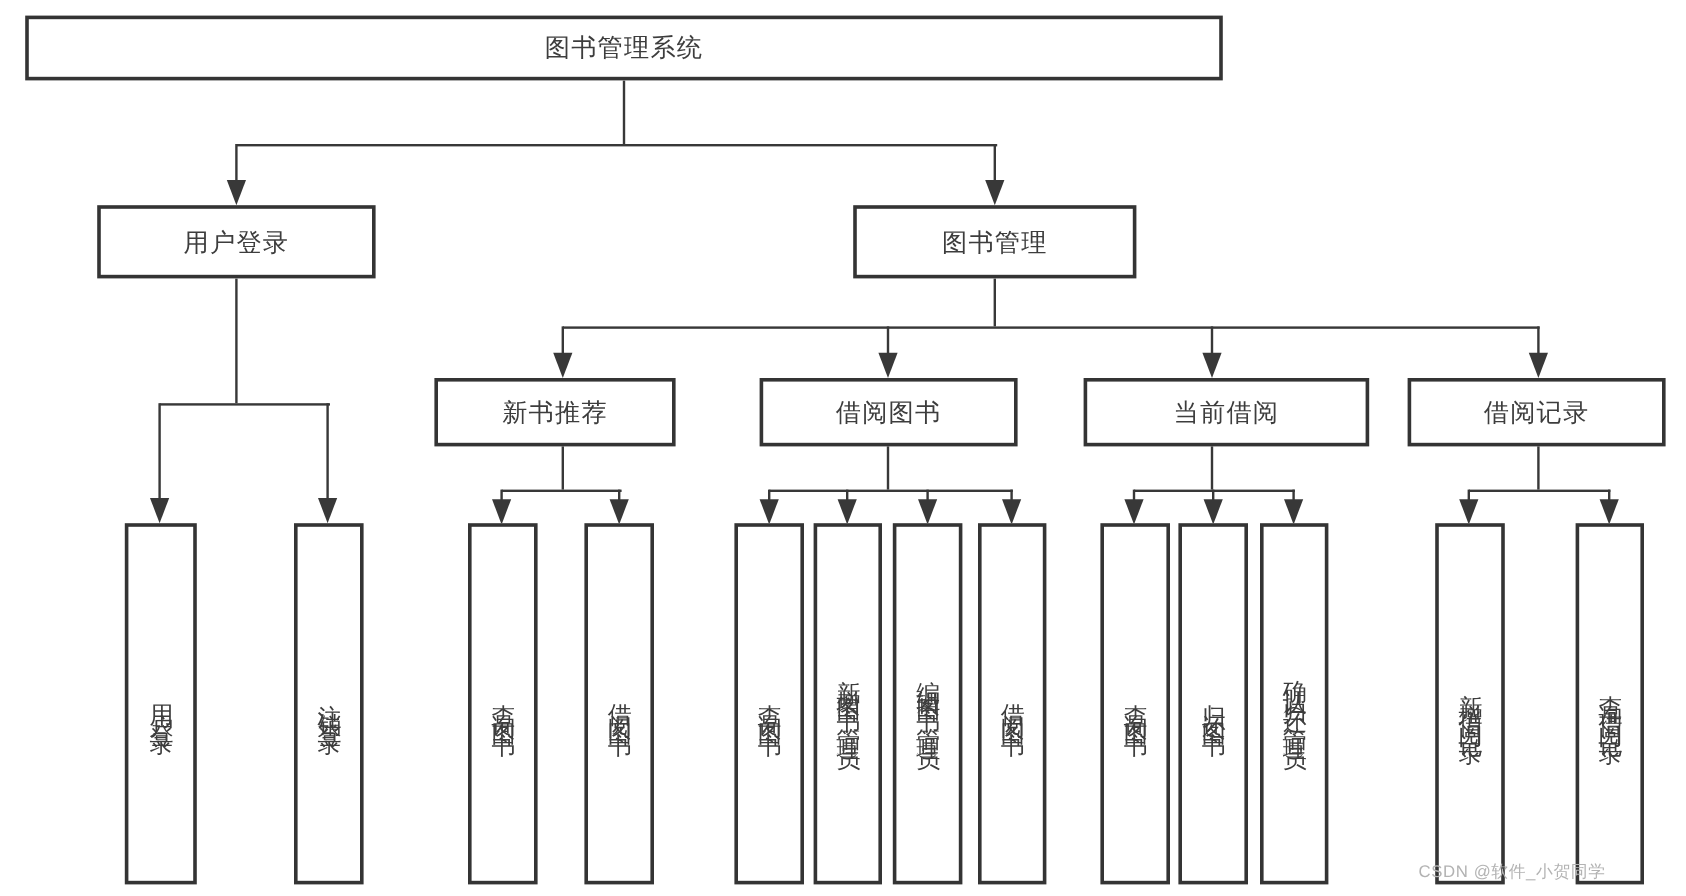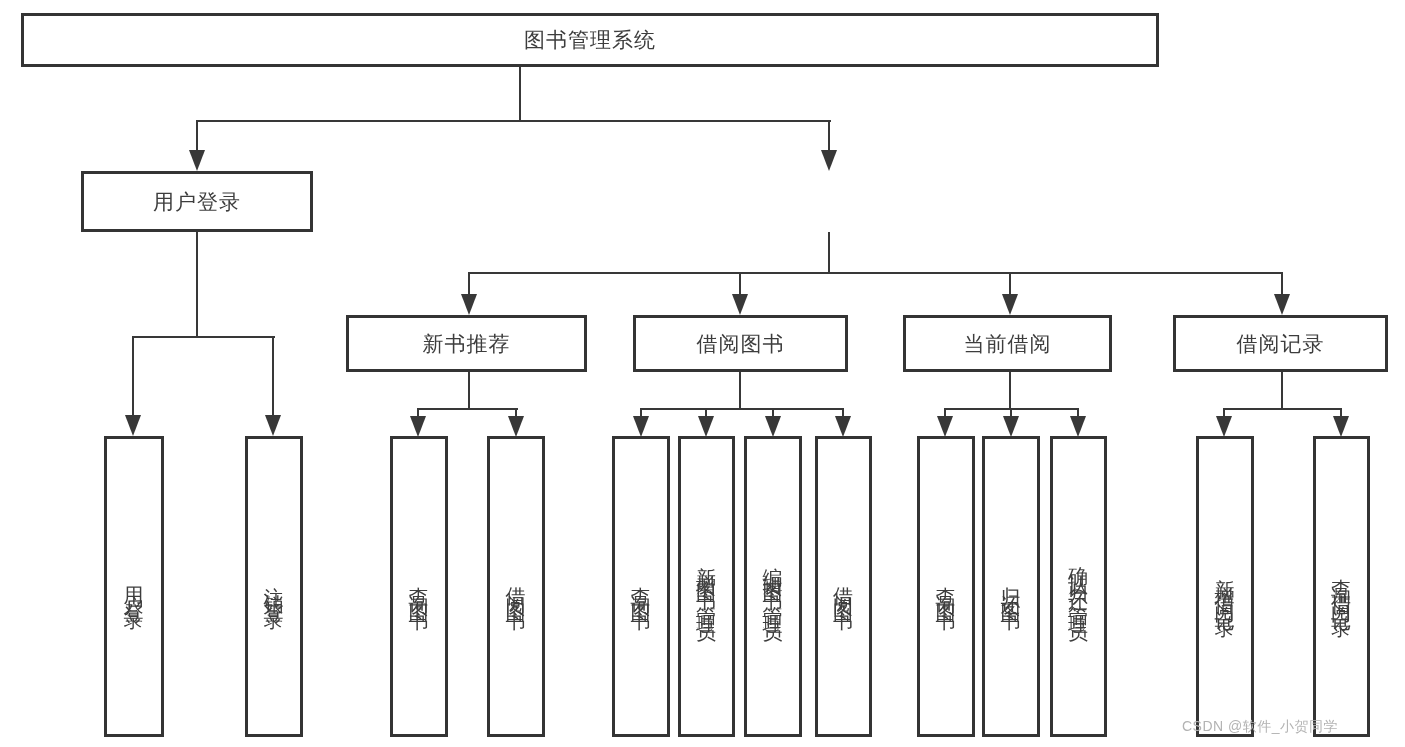--- a/index.html
+++ b/index.html
@@ -128,35 +128,38 @@
   <div class="arw" style="left:1003px;top:416px"></div>
   <div class="arw" style="left:1070px;top:416px"></div>
 
   <div class="vline" style="left:1281px;top:371px;height:37px"></div>
   <div class="hline" style="left:1224px;top:408px;width:118px"></div>
   <div class="vline" style="left:1223px;top:408px;height:10px"></div>
   <div class="vline" style="left:1340px;top:408px;height:10px"></div>
   <div class="arw" style="left:1216px;top:416px"></div>
   <div class="arw" style="left:1333px;top:416px"></div>
 
-  <div class="box h" style="left:21px;top:13px;width:1138px;height:54px">
+  <div class="box h" style="left:21px;top:13px;width:998px;height:54px">
     <span>图书管理系统</span>
   </div>
 
   <div class="box h" style="left:81px;top:171px;width:232px;height:61px">
     <span>用户登录</span>
   </div>
-
-  <div class="box h" style="left:346px;top:315px;width:241px;height:57px">
+  <div class="box h" style="left:711px;top:171px;width:236px;height:61px">
+    <span>图书管理</span>
+  </div>
+
+  <div class="box h" style="left:362px;top:315px;width:201px;height:57px">
     <span>新书推荐</span>
   </div>
   <div class="box h" style="left:633px;top:315px;width:215px;height:57px">
     <span>借阅图书</span>
   </div>
-  <div class="box h" style="left:903px;top:315px;width:209px;height:57px">
+  <div class="box h" style="left:903px;top:315px;width:238px;height:57px">
     <span>当前借阅</span>
   </div>
   <div class="box h" style="left:1173px;top:315px;width:215px;height:57px">
     <span>借阅记录</span>
   </div>
 
   <div class="box v" style="left:104px;top:436px;width:60px;height:301px">
     <span>用户登录</span>
   </div>
   <div class="box v" style="left:245px;top:436px;width:58px;height:301px">

